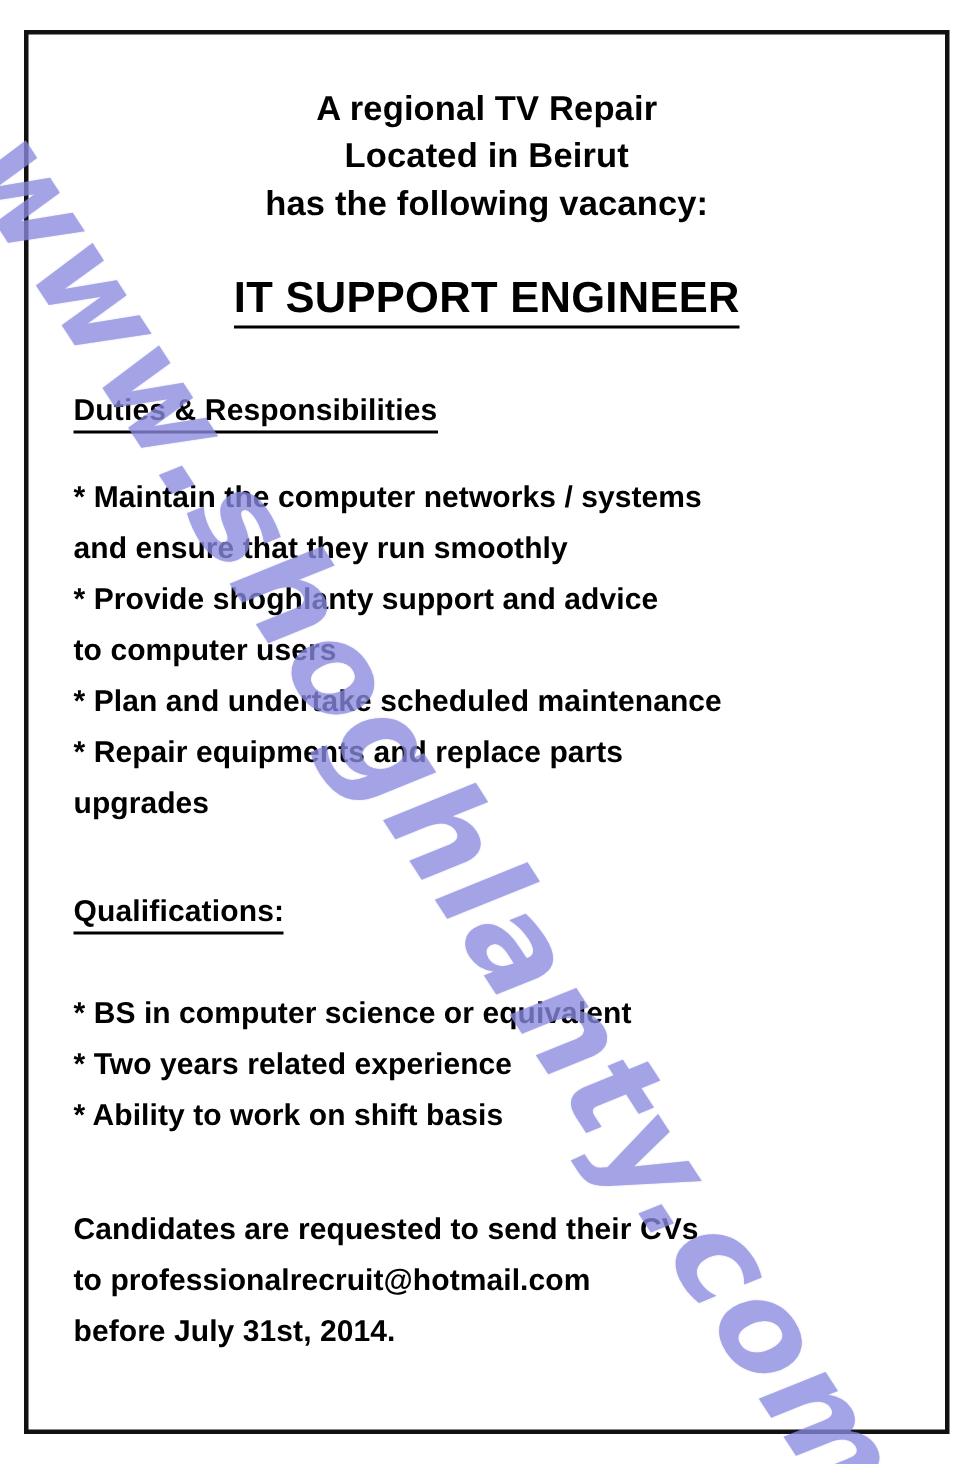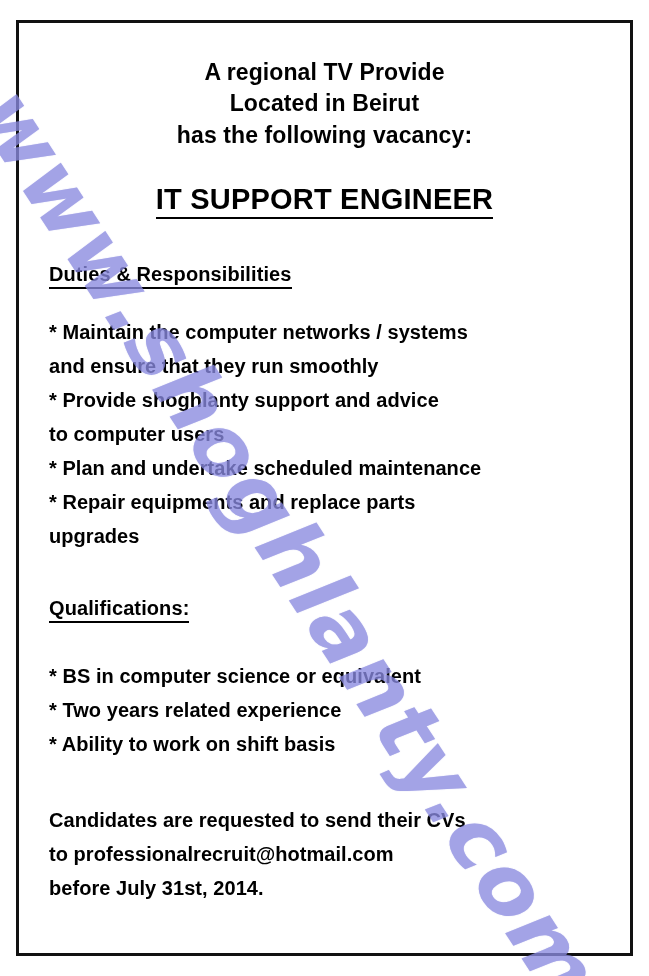--- a/index.html
+++ b/index.html
@@ -142,21 +142,21 @@
 </style>
 </head>
 <body>
 
 <div id="ad-page">
 
   <div id="ad-frame">
     <div id="ad-content">
 
       <div class="headline">
-        <span class="hl-line">A regional TV Provide</span>
+        <span class="hl-line">A regional TV Repair</span>
         <span class="hl-line">Located in Beirut</span>
         <span class="hl-line">has the following vacancy:</span>
       </div>
 
       <div class="job-title">
         <span>IT SUPPORT ENGINEER</span>
       </div>
 
       <div class="section-heading">
         <span>Duties &amp; Responsibilities</span>

